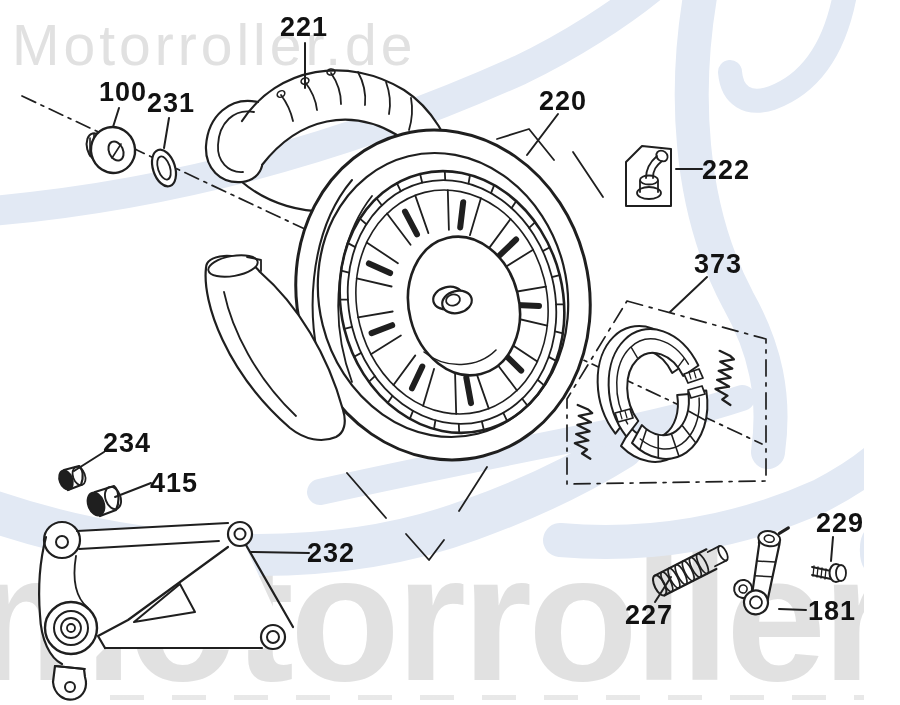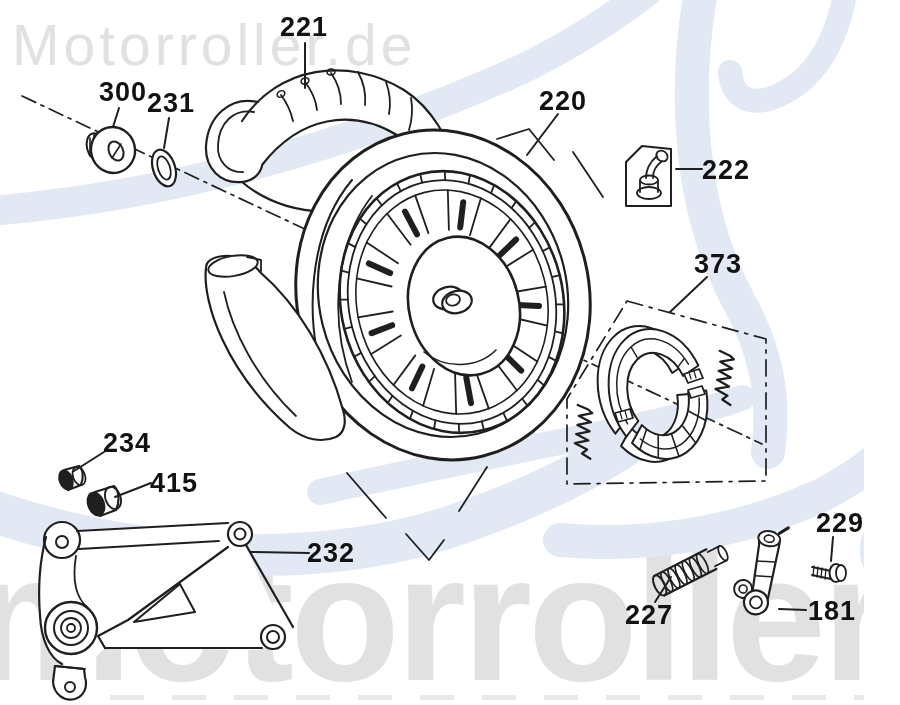--- a/index.html
+++ b/index.html
@@ -307,21 +307,21 @@
         <line x1="151" y1="483" x2="115" y2="497"></line>
         <line x1="251" y1="552" x2="309" y2="553"></line>
         <line x1="833" y1="537" x2="831" y2="561"></line>
         <line x1="655" y1="602" x2="671" y2="577"></line>
         <line x1="779" y1="609" x2="806" y2="610"></line>
       </g>
     </g>
   </svg>
 
   <div class="plabel" style="left:304px;top:27px">221</div>
-  <div class="plabel" style="left:123px;top:92px">300</div>
+  <div class="plabel" style="left:123px;top:92px">100</div>
   <div class="plabel" style="left:171px;top:103px">231</div>
   <div class="plabel" style="left:563px;top:101px">220</div>
   <div class="plabel" style="left:726px;top:170px">222</div>
   <div class="plabel" style="left:718px;top:264px">373</div>
   <div class="plabel" style="left:127px;top:443px">234</div>
   <div class="plabel" style="left:174px;top:483px">415</div>
   <div class="plabel" style="left:331px;top:553px">232</div>
   <div class="plabel" style="left:840px;top:523px">229</div>
   <div class="plabel" style="left:649px;top:615px">227</div>
   <div class="plabel" style="left:832px;top:611px">181</div>

